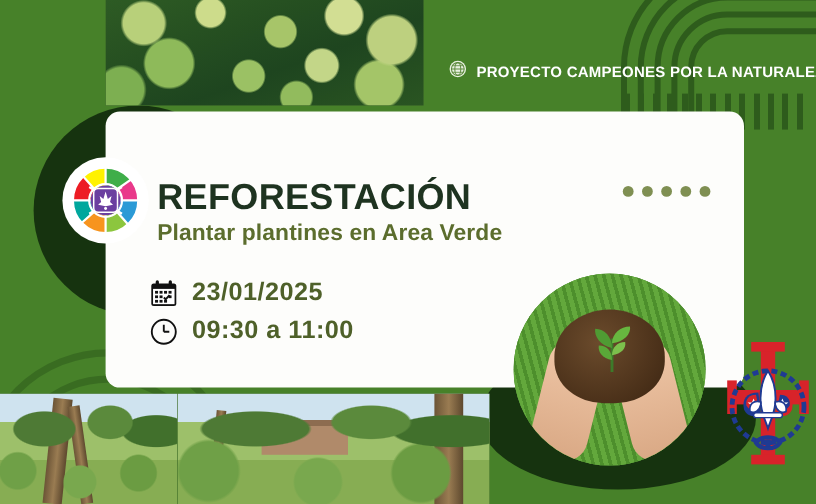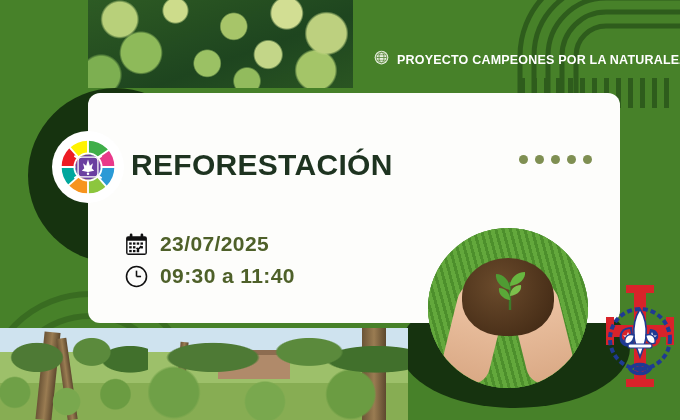--- a/index.html
+++ b/index.html
@@ -197,20 +197,21 @@
         <rect x="34" y="34" width="32" height="32" rx="6" fill="#6b3fa0" stroke="#ffffff" stroke-width="2"></rect>
         <path d="M50 38 L53 48 L58 44 L56 52 L60 56 L50 58 L40 56 L44 52 L42 44 L47 48 Z" fill="#ffffff"></path>
         <circle cx="50" cy="61" r="2" fill="#ffffff"></circle>
       </g>
     </svg>
   </div>
 
   <div class="headline">
     <div class="h-line">REFORESTACIÓN</div>
   </div>
+  <div class="subtitle">Plantar plantines en Area Verde</div>
 
   <div class="dots">
     <span class="dot"></span>
     <span class="dot"></span>
     <span class="dot"></span>
     <span class="dot"></span>
     <span class="dot"></span>
   </div>
 
   <div class="meta">
@@ -229,31 +230,31 @@
             <rect x="5" y="13.6" width="2.4" height="2.2"></rect>
               <rect x="8.6" y="13.6" width="2.4" height="2.2"></rect>
             <rect x="15.8" y="13.6" width="2.4" height="2.2"></rect>
             <rect x="5" y="17.2" width="2.4" height="2.2"></rect>
               <rect x="8.6" y="17.2" width="2.4" height="2.2"></rect>
             <rect x="12.2" y="17.2" width="2.4" height="2.2"></rect>
           </g>
           <path d="M12.1 15.3 l1.4 1.5 l3.1 -3.4" fill="none" stroke="#111111" stroke-width="1.6"></path>
         </svg>
       </span>
-      <span class="meta-txt">23/07/2025</span>
+      <span class="meta-txt">23/01/2025</span>
     </div>
     <div class="meta-row">
       <span class="meta-ico">
         <svg width="25" height="25" viewBox="0 0 24 24">
           <circle cx="12" cy="12" r="9.6" fill="none" stroke="#111111" stroke-width="1.5"></circle>
           <line x1="12" y1="12" x2="12" y2="6.4" stroke="#111111" stroke-width="1.5"></line>
           <line x1="12" y1="12" x2="16.4" y2="12" stroke="#111111" stroke-width="1.5"></line>
         </svg>
       </span>
-      <span class="meta-txt">09:30 a 11:40</span>
+      <span class="meta-txt">09:30 a 11:00</span>
     </div>
   </div>
 
   <div class="hands">
     <div class="hands-grass"></div>
     <div class="hand l"></div>
     <div class="hand r"></div>
     <div class="soil"></div>
     <svg class="sprout" viewBox="0 0 40 44">
       <path d="M20 44 L20 16" stroke="#3d7a2a" stroke-width="2.4" fill="none"></path>

